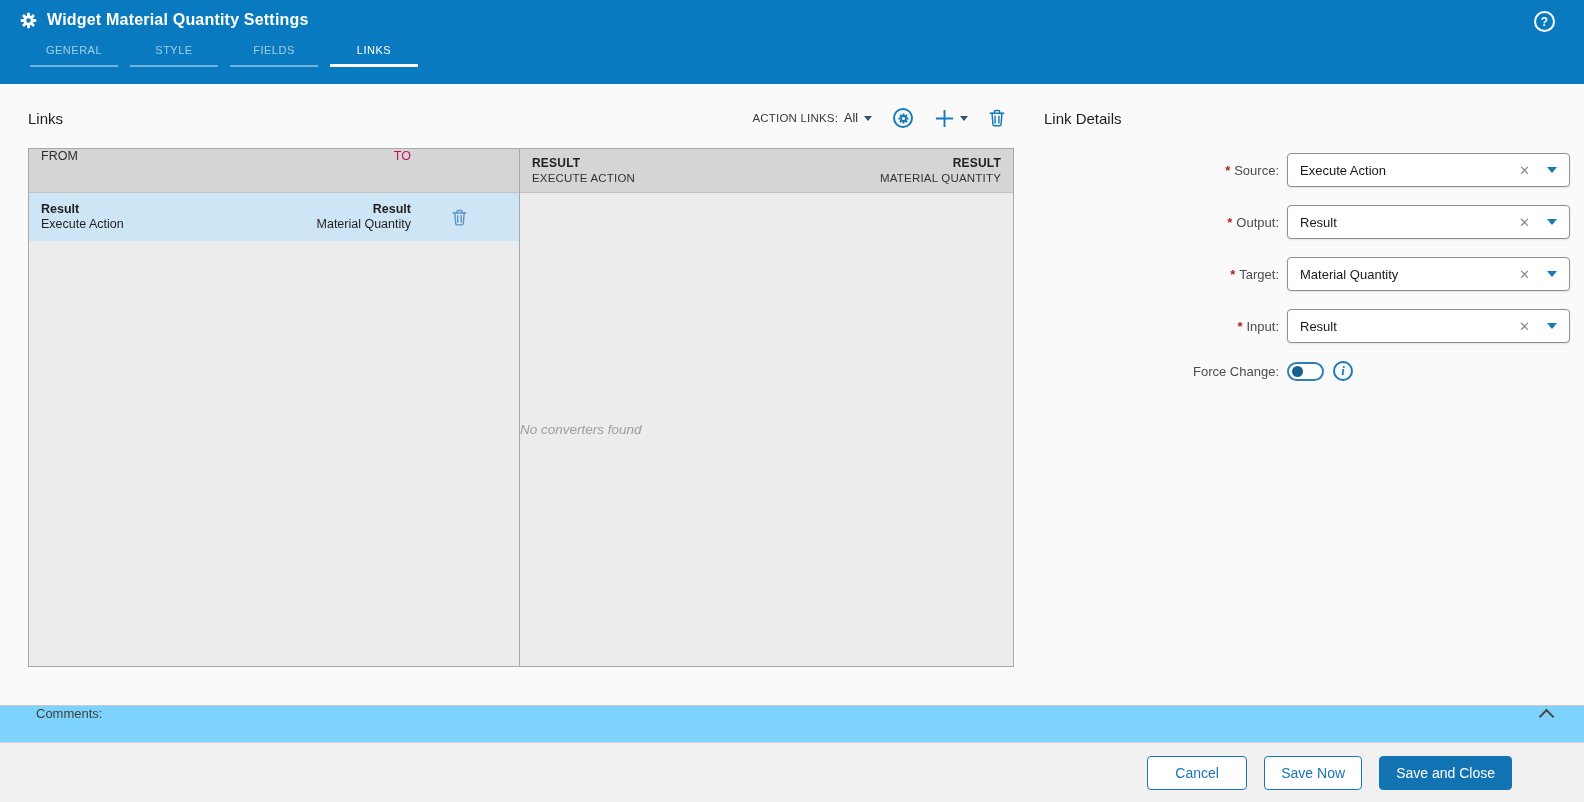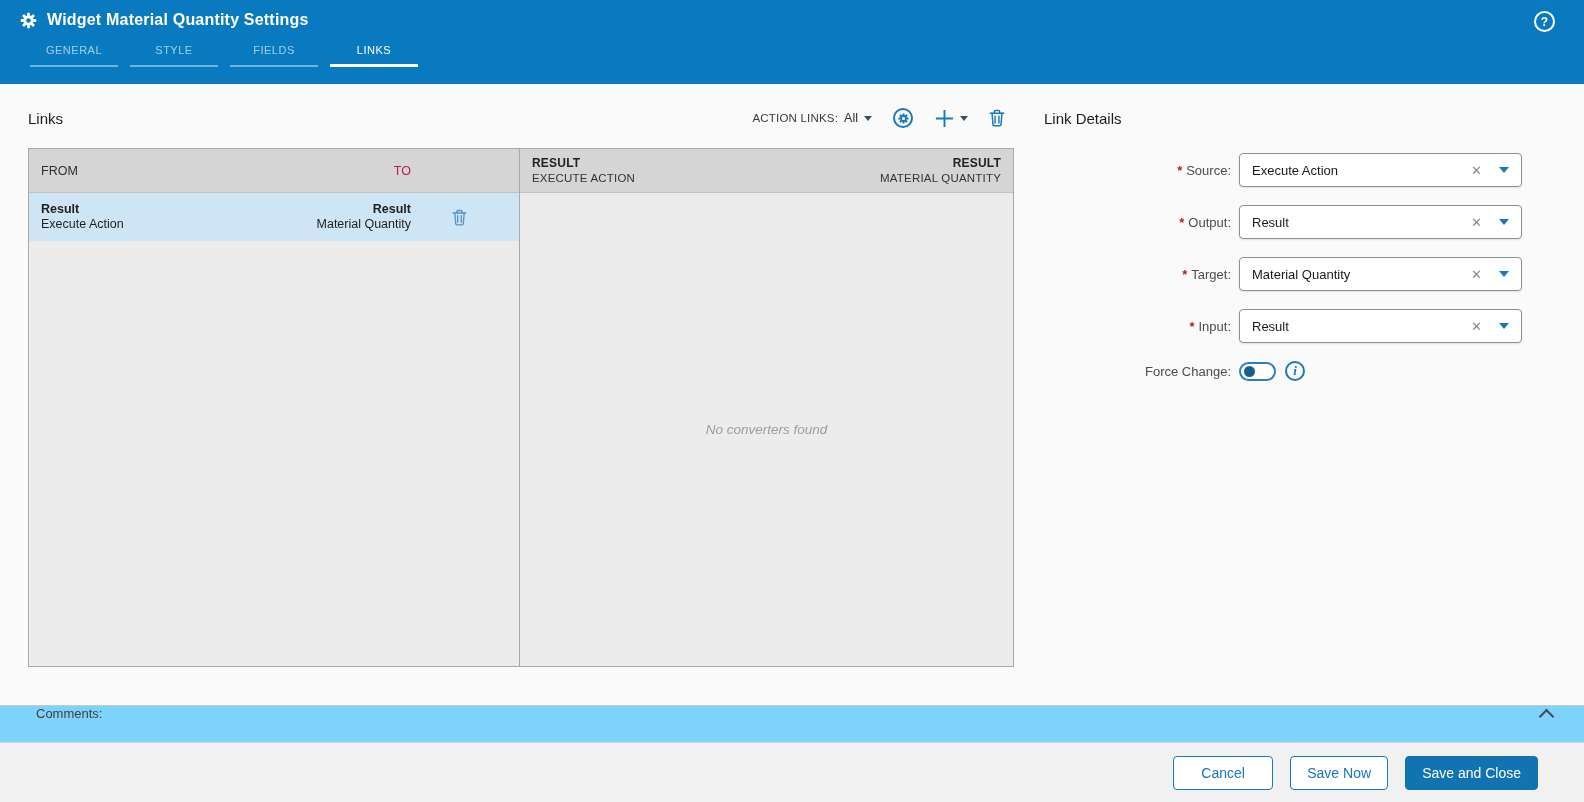--- a/index.html
+++ b/index.html
@@ -33,42 +33,42 @@
     border-top:5.5px solid #33536d; }
   .icon-btn { cursor:pointer; display:flex; align-items:center; gap:5px; }
   .gear-circle { width:20px; height:20px; border:2px solid #1779ba; border-radius:50%;
     display:flex; align-items:center; justify-content:center; }
 
   
   .table { position:absolute; left:28px; top:148px; width:986px; height:519px; border:1px solid #a9a9a9;
     display:flex; background:#ececec; }
   .panel-left { width:491px; border-right:1px solid #a9a9a9; display:flex; flex-direction:column; }
   .panel-right { flex:1; display:flex; flex-direction:column; }
-  .thead { height:44px; background:#d5d5d5; display:flex; align-items:center; padding:0 12px; flex:none;
+  .thead { height:44px; background:#d5d5d5; display:flex; align-items:flex-start; padding:0 12px; flex:none;
     border-bottom:1px solid #c2c2c2; }
   .col-from { flex:1; font-size:12.5px; color:#2e2e2e; }
   .col-to { flex:1; text-align:right; font-size:12.5px; color:#be185d; }
   .col-action { width:96px; }
   .link-row { height:48px; background:#cee5f5; display:flex; align-items:center; padding:0 12px; cursor:pointer; flex:none; }
   .cell-stack { flex:1; line-height:15.5px; font-size:12.5px; color:#1f1f1f; }
   .cell-stack.right { text-align:right; }
   .cell-primary { font-weight:700; }
   .row-trash { width:96px; display:flex; justify-content:center; cursor:pointer; }
   .filler { flex:1; }
   .conv-head { height:44px; background:#d5d5d5; display:flex; justify-content:space-between; align-items:center;
     padding:0 12px; flex:none; border-bottom:1px solid #c2c2c2; }
   .conv-stack { line-height:15px; }
   .conv-stack.right { text-align:right; }
   .conv-primary { font-size:12px; font-weight:700; color:#222; letter-spacing:.2px; }
   .conv-secondary { font-size:11.5px; color:#333; letter-spacing:.2px; }
-  .conv-body { flex:1; display:flex; align-items:center; justify-content:center; }
+  .conv-body { flex:1; display:flex; align-items:center; }
   .empty-msg { font-style:italic; color:#9d9d9d; font-size:13.5px; }
 
   
-  .form { position:absolute; left:1028px; top:153px; width:494px; }
+  .form { position:absolute; left:1076px; top:153px; width:494px; }
   .form-row { display:flex; align-items:center; margin-bottom:18px; height:34px; }
   .form-label { width:211px; text-align:right; padding-right:8px; font-size:13px; color:#4c4c4c; }
   .req { color:#b32317; margin-right:4px; font-weight:700; }
   .select { flex:1; height:34px; background:#fff; border:1px solid #8f8f8f; border-radius:4px; display:flex;
     align-items:center; padding:0 12px; cursor:pointer; box-shadow:0 1px 2px rgba(0,0,0,.10); }
   .select-value { flex:1; font-size:13px; color:#1a1a1a; }
   .clear-x { color:#8a8a8a; font-size:13px; margin-right:17px; cursor:pointer; line-height:1; }
   .select .caret-down { border-top-color:#1779ba; border-top-width:6px; border-left-width:5px; border-right-width:5px; cursor:pointer; }
   .fc-row { display:flex; align-items:center; margin-top:3px; }
   .toggle { width:37px; height:19px; border:2px solid #2d7fb5; border-radius:10px; background:#fff;
@@ -81,21 +81,21 @@
   
   .comments { position:absolute; left:0; right:0; top:705px; height:37px; border-top:1px solid #c9c9c9;
     background:#7dd3fc; display:flex; justify-content:space-between; padding:0 32px 0 36px; cursor:pointer; }
   .comments-label { font-size:13px; color:#3f3f3f; }
   .chevron-up { width:11px; height:11px; border-left:2px solid #4a4a4a; border-top:2px solid #4a4a4a;
     transform: rotate(45deg); margin-top:5px; cursor:pointer; }
 
   
   .footer { position:absolute; left:0; right:0; top:742px; height:60px; background:#f1f1f1;
     border-top:1px solid #d4d4d4; display:flex; align-items:center; justify-content:flex-end; gap:17px;
-    padding-right:46px; }
+    padding-right:72px; }
   .btn { height:34px; border-radius:4px; font-size:14px; display:flex; align-items:center; justify-content:center;
     cursor:pointer; padding:0 16px; }
   .btn-outline { background:#fff; border:1px solid #1779ba; color:#1876b4; min-width:100px; }
   .btn-outline.narrow { min-width:98px; }
   .btn-primary { background:#1173b2; border:1px solid #1173b2; color:#fff; min-width:120px; }
 </style>
 </head>
 <body>
 
 <div id="app">

